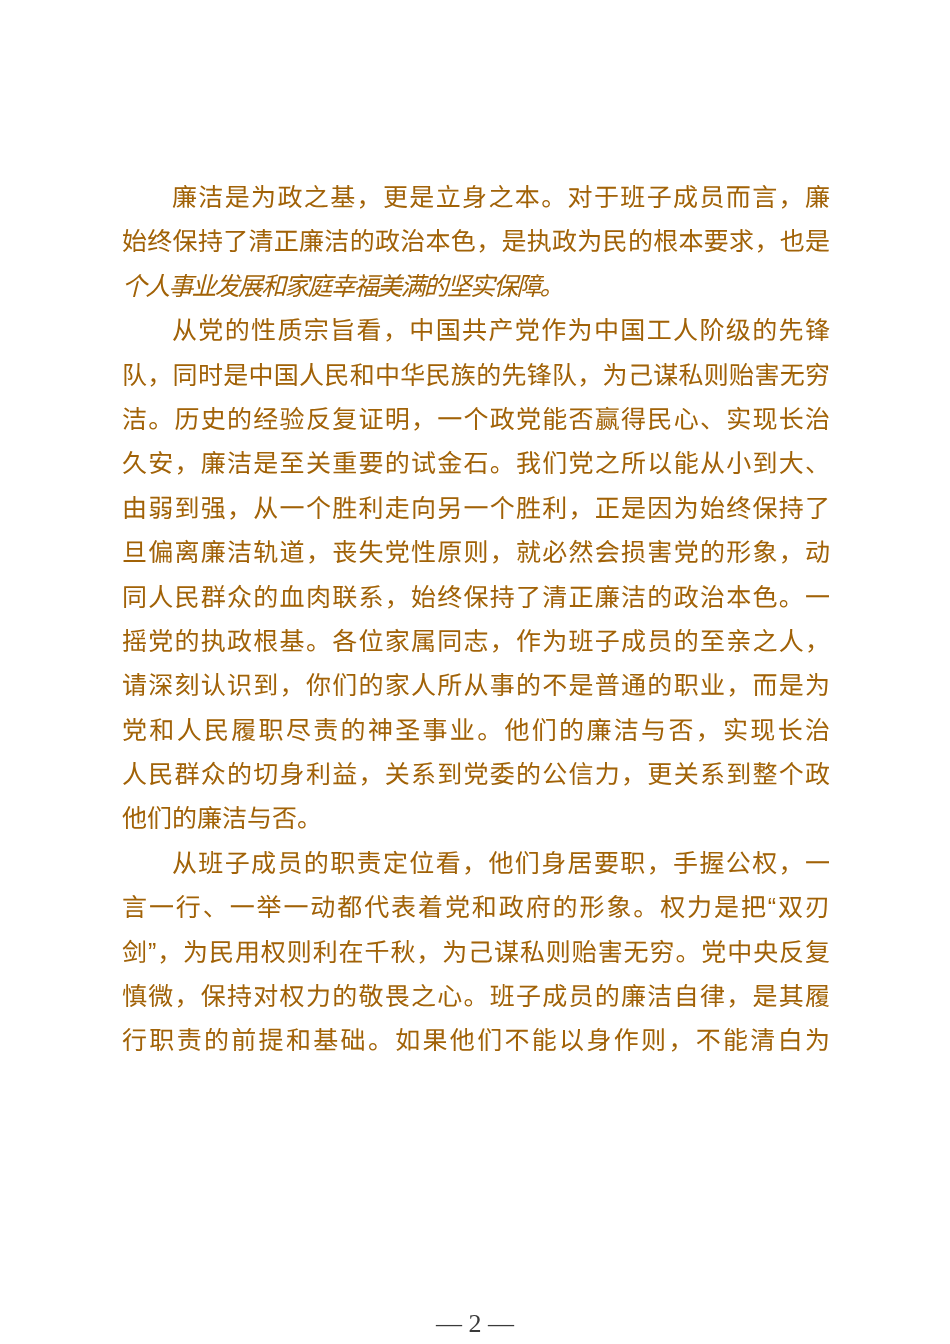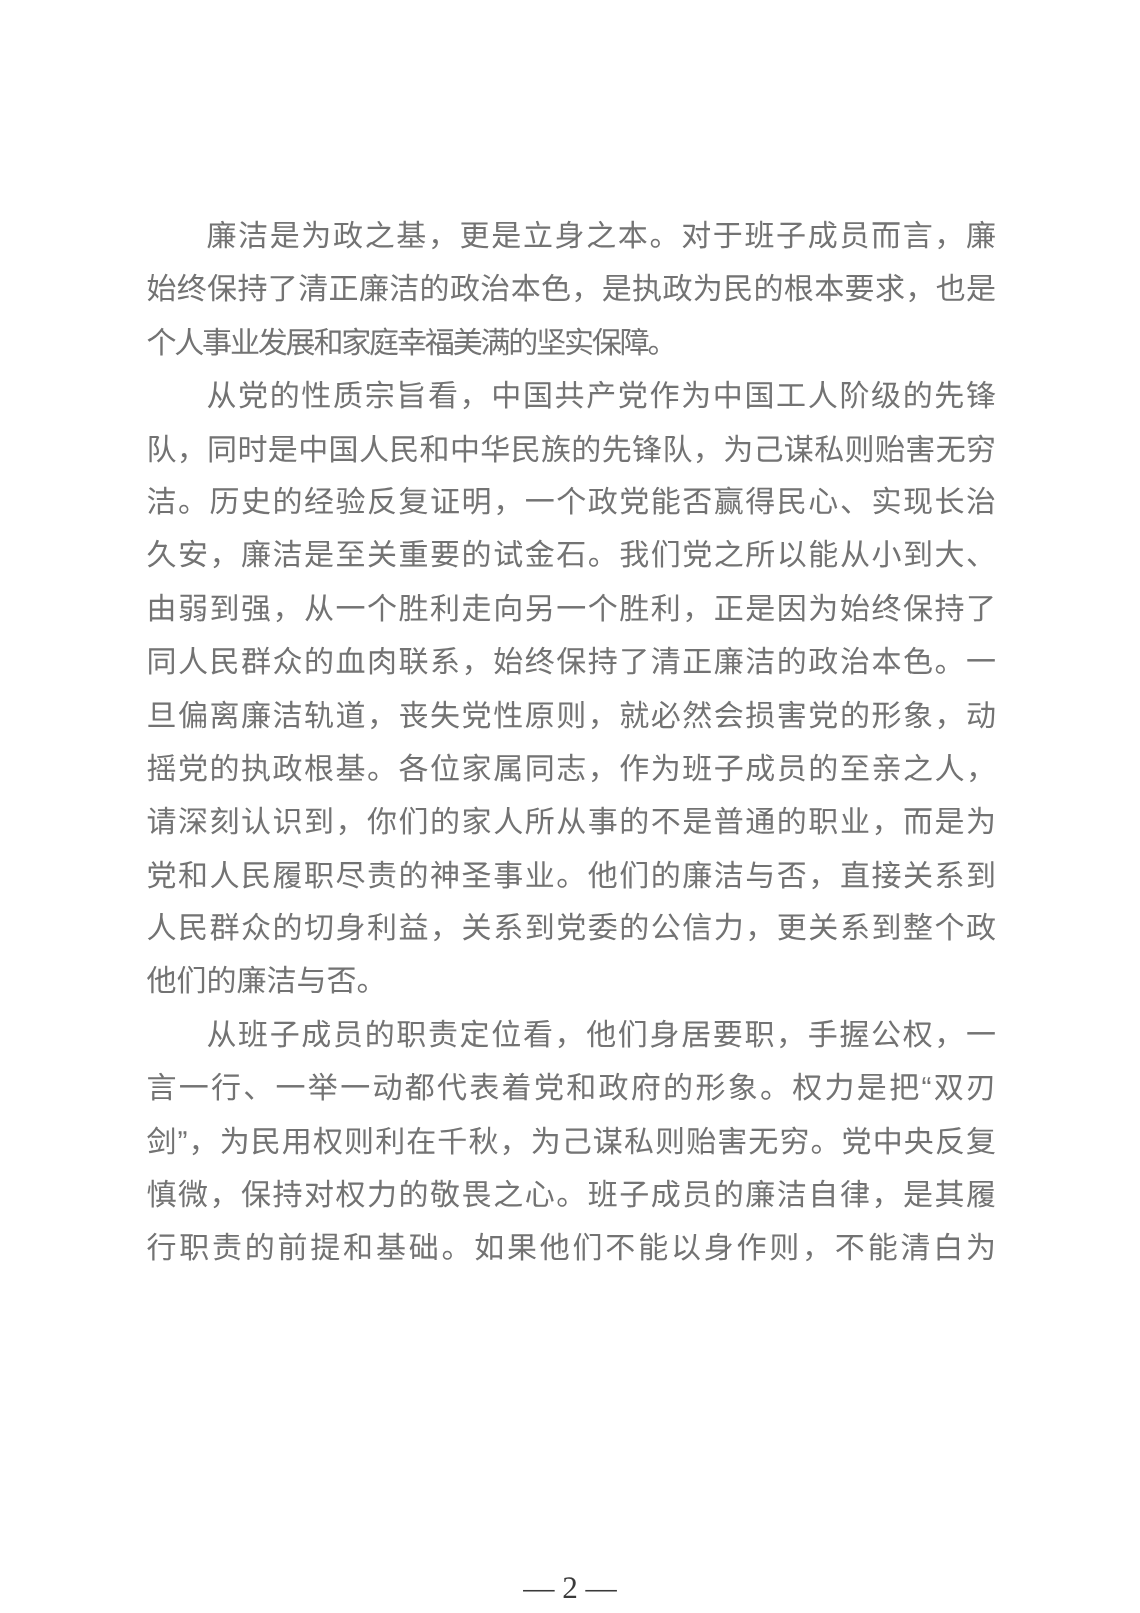--- a/index.html
+++ b/index.html
@@ -13,21 +13,21 @@
     height: 1344px;
     background: #ffffff;
     overflow: hidden;
     font-family: "Liberation Sans", "DejaVu Sans", sans-serif;
   }
   .content {
     position: absolute;
     left: 122px;
     top: 175px;
     width: 708px;
-    color: #737373;
+    color: #a16207;
     font-size: 25px;
     font-weight: 400;
   }
   .paragraph {
     margin: 0;
     padding: 0;
   }
   .line {
     height: 44.4px;
     line-height: 44.4px;
@@ -36,20 +36,21 @@
     overflow: visible;
   }
   .line.first {
     text-indent: 50px;
   }
   .line.last {
     text-align-last: left;
   }
   .line.condensed {
     letter-spacing: -1.8px;
+    font-style: italic;
   }
   .footer {
     position: absolute;
     left: 0;
     right: 0;
     top: 1308px;
     height: 32px;
     line-height: 32px;
     text-align: center;
     font-family: "Liberation Serif", "DejaVu Serif", serif;
@@ -68,25 +69,25 @@
       <div class="line">始终保持了清正廉洁的政治本色，是执政为民的根本要求，也是</div>
       <div class="line last condensed">个人事业发展和家庭幸福美满的坚实保障。</div>
     </div>
 
     <div class="paragraph">
       <div class="line first">从党的性质宗旨看，中国共产党作为中国工人阶级的先锋</div>
       <div class="line">队，同时是中国人民和中华民族的先锋队，为己谋私则贻害无穷</div>
       <div class="line">洁。历史的经验反复证明，一个政党能否赢得民心、实现长治</div>
       <div class="line">久安，廉洁是至关重要的试金石。我们党之所以能从小到大、</div>
       <div class="line">由弱到强，从一个胜利走向另一个胜利，正是因为始终保持了</div>
+      <div class="line">旦偏离廉洁轨道，丧失党性原则，就必然会损害党的形象，动</div>
       <div class="line">同人民群众的血肉联系，始终保持了清正廉洁的政治本色。一</div>
-      <div class="line">旦偏离廉洁轨道，丧失党性原则，就必然会损害党的形象，动</div>
       <div class="line">摇党的执政根基。各位家属同志，作为班子成员的至亲之人，</div>
       <div class="line">请深刻认识到，你们的家人所从事的不是普通的职业，而是为</div>
-      <div class="line">党和人民履职尽责的神圣事业。他们的廉洁与否，直接关系到</div>
+      <div class="line">党和人民履职尽责的神圣事业。他们的廉洁与否，实现长治</div>
       <div class="line">人民群众的切身利益，关系到党委的公信力，更关系到整个政</div>
       <div class="line last">他们的廉洁与否。</div>
     </div>
 
     <div class="paragraph">
       <div class="line first">从班子成员的职责定位看，他们身居要职，手握公权，一</div>
       <div class="line">言一行、一举一动都代表着党和政府的形象。权力是把“双刃</div>
       <div class="line">剑”，为民用权则利在千秋，为己谋私则贻害无穷。党中央反复</div>
       <div class="line">慎微，保持对权力的敬畏之心。班子成员的廉洁自律，是其履</div>
       <div class="line">行职责的前提和基础。如果他们不能以身作则，不能清白为</div>

